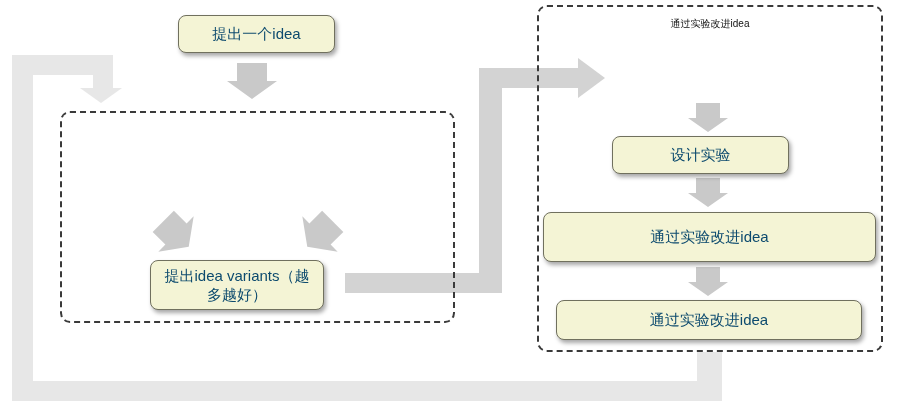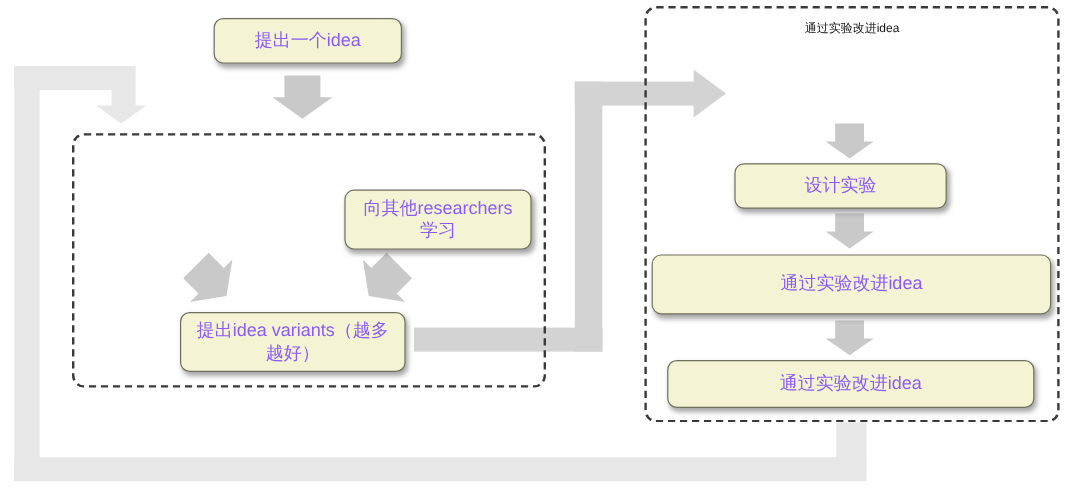--- a/index.html
+++ b/index.html
@@ -42,21 +42,21 @@
     z-index: 3;
     background: #f4f4d5;
     border: 1px solid #70705e;
     border-radius: 8px;
     box-shadow: 2px 3px 4px rgba(0,0,0,0.35);
     display: flex;
     align-items: center;
     justify-content: center;
     text-align: center;
     font-size: 15px;
-    color: #8b5cf6;
+    color: #0c4a6e;
     line-height: 1.3;
     padding: 2px 8px;
     box-sizing: border-box;
   }
 </style>
 </head>
 <body>
 
 <div class="canvas">
 
@@ -89,23 +89,22 @@
   </svg>
 
   <div class="group" style="left:60px; top:111px; width:395px; height:212px;"></div>
   <div class="group" style="left:537px; top:5px; width:346px; height:347px;"></div>
 
   <div class="group-title" style="left:537px; top:17px; width:346px;">通过实验改进idea</div>
 
   <div class="node" style="left:178px; top:15px; width:157px; height:38px;">提出一个idea</div>
 
 
-  <div class="node" style="left:287px; top:158px; width:156px; height:50px;">向其他researchers学习</div>
 
-  <div class="node" style="left:150px; top:260px; width:188px; height:50px;">提出idea variants（越多越好）</div>
+  <div class="node" style="left:150px; top:260px; width:174px; height:50px;">提出idea variants（越多越好）</div>
 
 
   <div class="node" style="left:612px; top:136px; width:177px; height:38px;">设计实验</div>
 
   <div class="node" style="left:543px; top:212px; width:333px; height:50px;">通过实验改进idea</div>
 
   <div class="node" style="left:556px; top:300px; width:306px; height:40px;">通过实验改进idea</div>
 
 </div>
 

